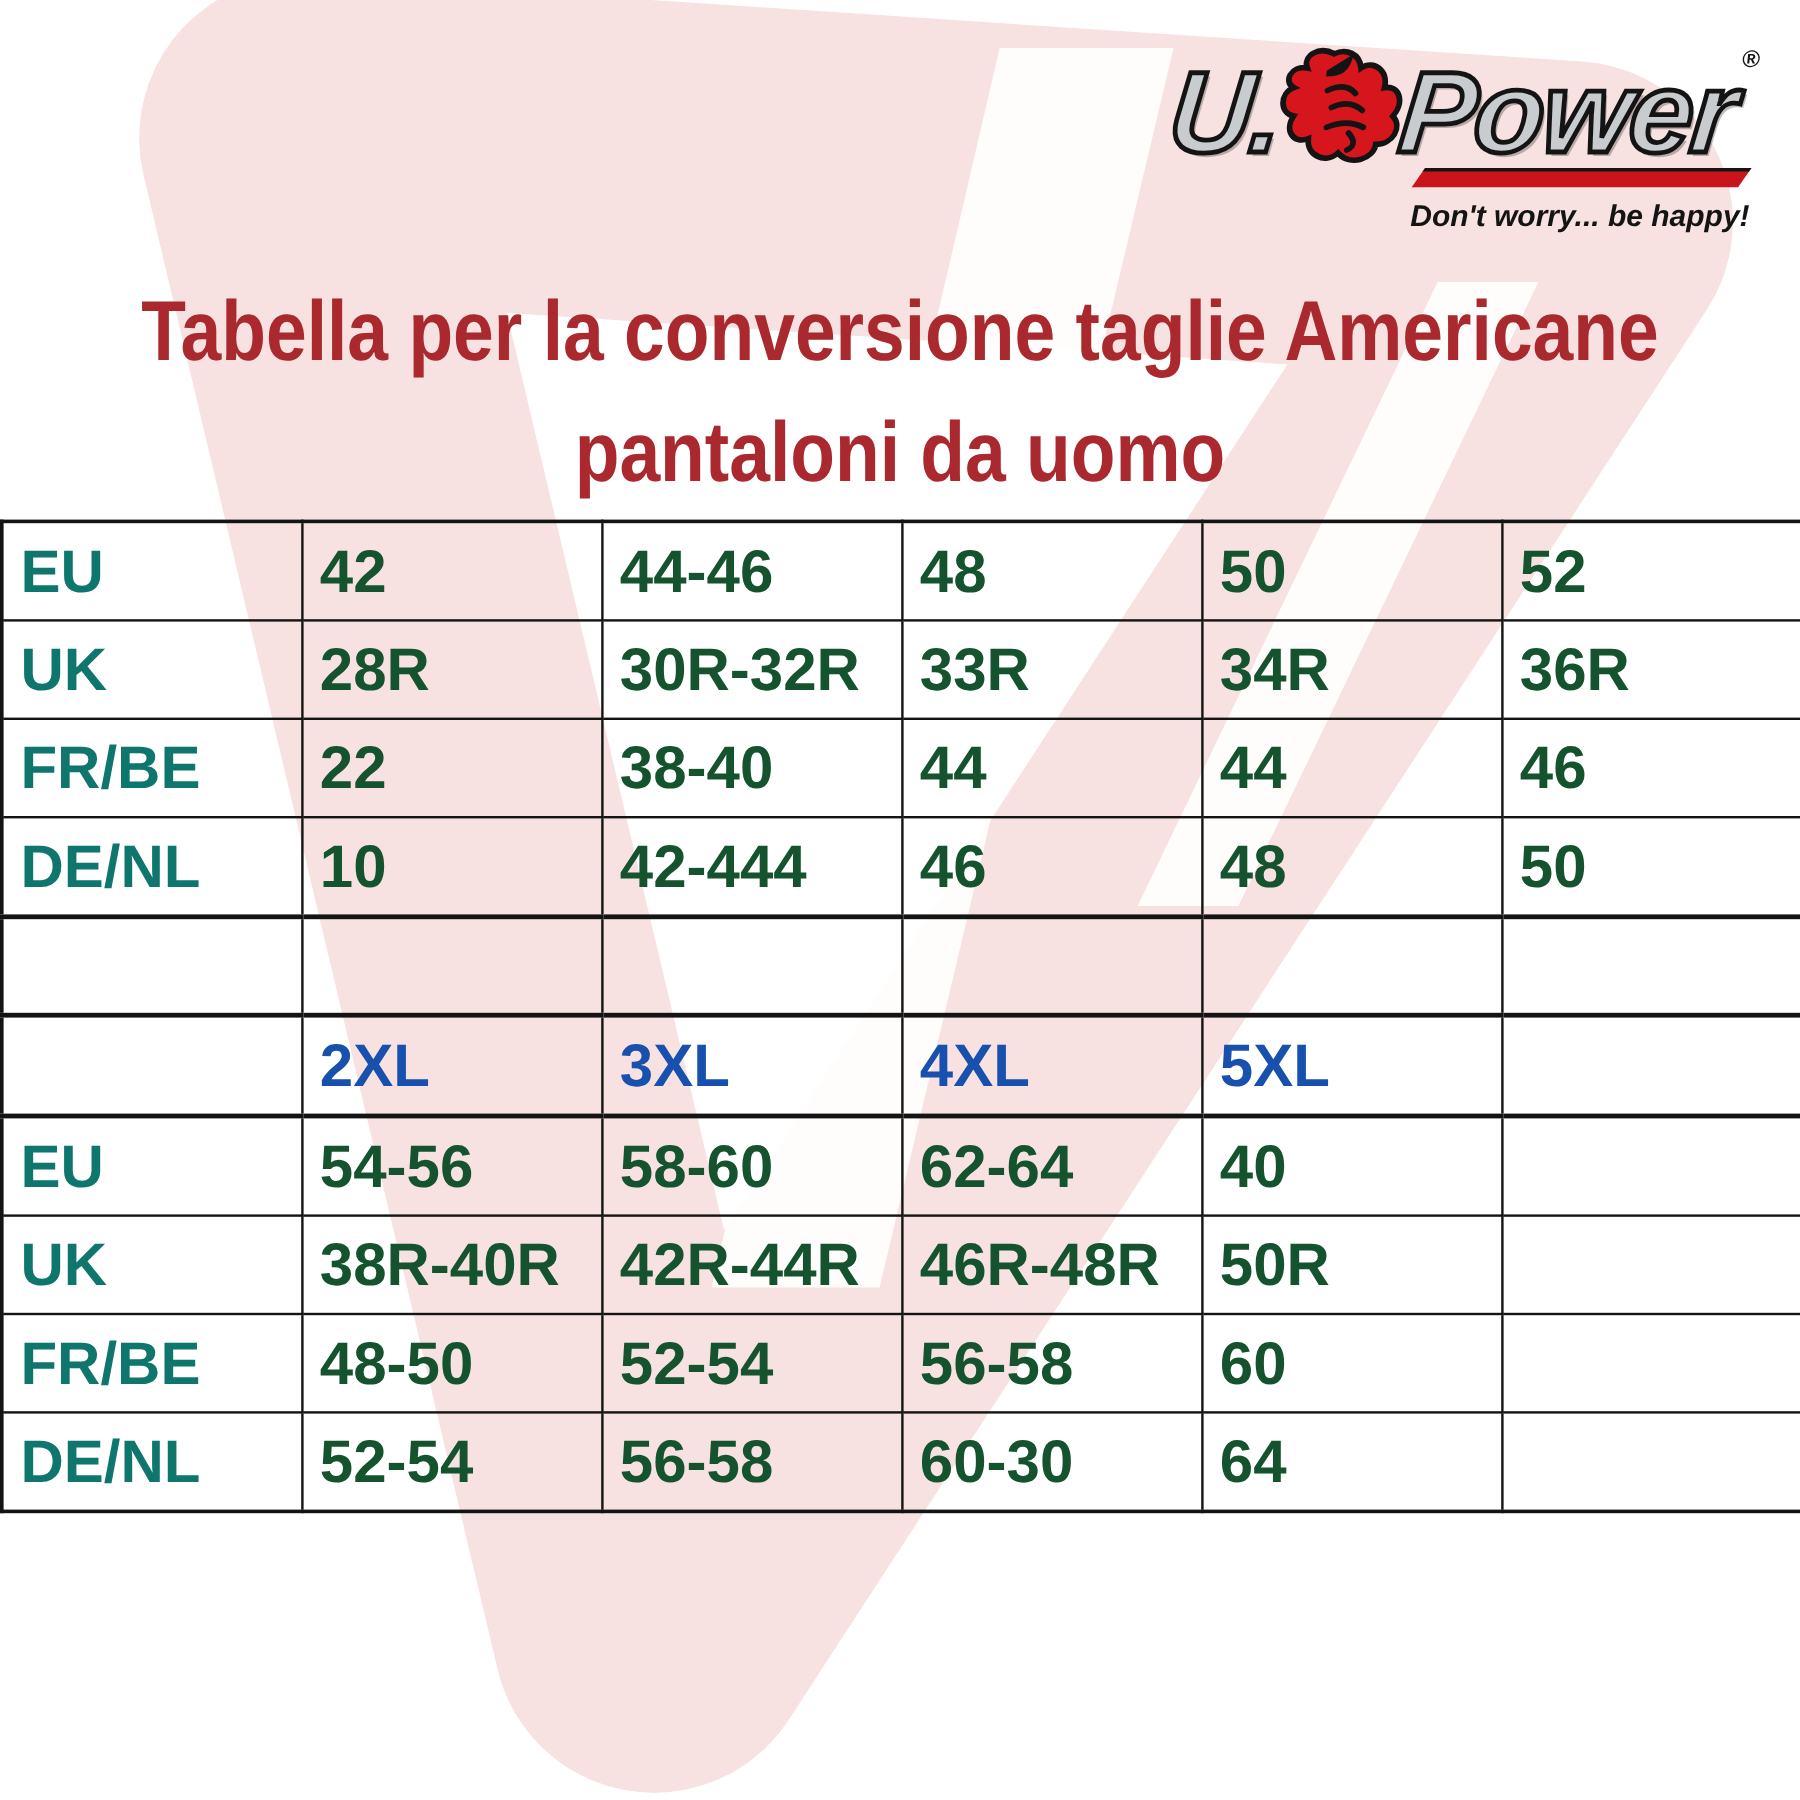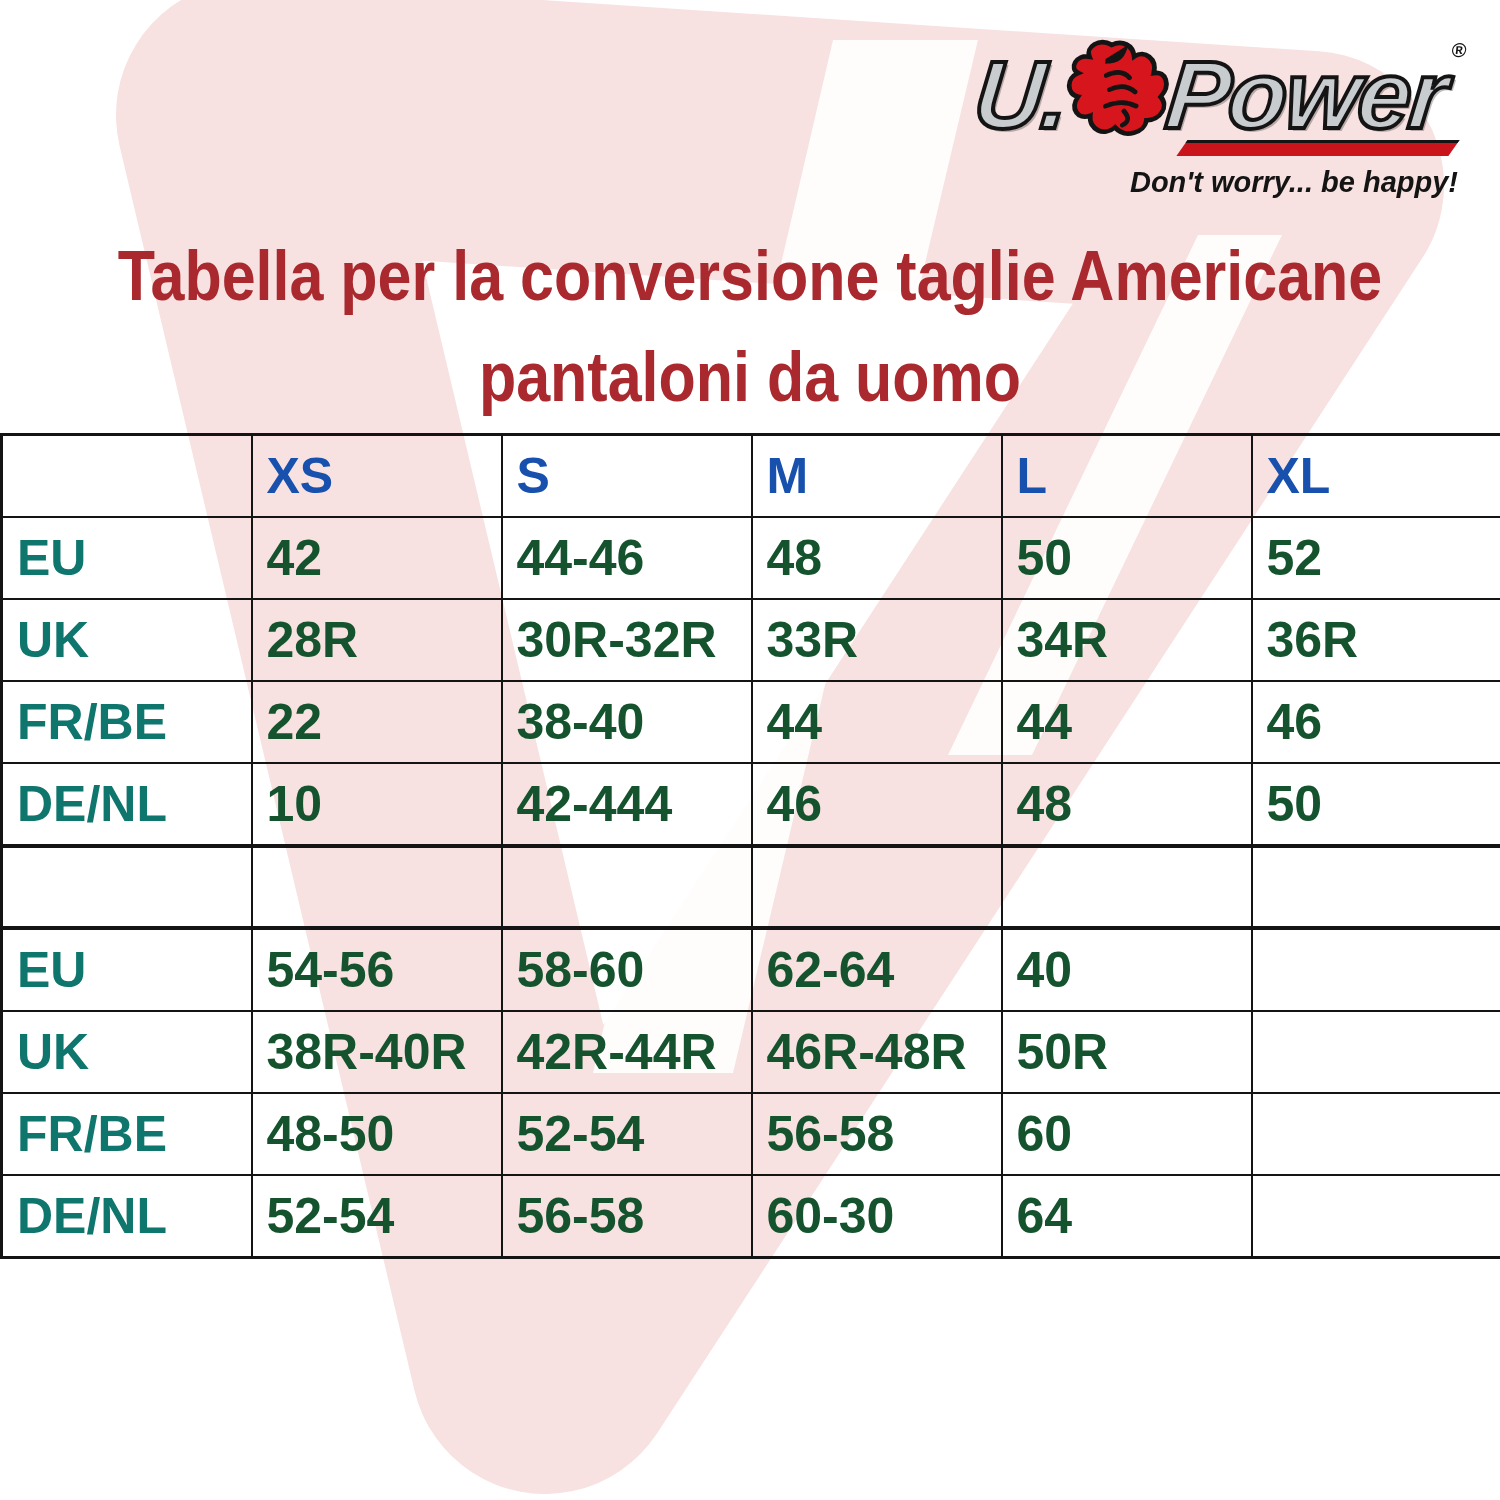--- a/index.html
+++ b/index.html
@@ -12,21 +12,21 @@
   
   .logo{position:absolute;top:36px;right:40px;display:flex;flex-direction:column;align-items:flex-end;}
   .brand-row{display:flex;align-items:center;height:118px;transform:skewX(-6deg);}
   .brand-txt{font-weight:800;font-style:italic;font-size:96px;line-height:1;
              color:#c9cccf;-webkit-text-stroke:4px #141414;
              text-shadow:3px 3px 0 rgba(0,0,0,.25);letter-spacing:-2px;}
   .lion{width:118px;height:118px;margin:0 -8px 6px -10px;}
   .reg{font-size:20px;font-weight:700;color:#141414;-webkit-text-stroke:0;align-self:flex-start;margin:4px 0 0 2px;font-style:normal;text-shadow:none;}
   .redbar{width:272px;height:13px;background:#c8141a;border-top:3px solid #141414;
           transform:skewX(-35deg);margin:-14px 6px 0 0;}
-  .tagline{font-size:29px;font-weight:800;font-style:italic;color:#141414;margin:10px 2px 0 0;letter-spacing:0;}
+  .tagline{font-size:25px;font-weight:800;font-style:italic;color:#141414;margin:10px 2px 0 0;letter-spacing:0;}
 
   
   .title{position:absolute;top:226px;left:0;width:1500px;text-align:center;
          color:#a9292e;font-weight:800;font-size:61px;line-height:87px;
          transform:scaleY(1.16);transform-origin:top center;letter-spacing:0;}
 
   
   table.sizes{position:absolute;top:433px;left:0;width:1500px;border-collapse:collapse;table-layout:fixed;}
   table.sizes{border:3px solid #141414;}
   table.sizes td{border:2px solid #141414;height:80px;vertical-align:middle;
@@ -72,28 +72,20 @@
     <colgroup>
       <col style="width:250px">
         <col style="width:250px">
         <col style="width:250px">
       <col style="width:250px">
         <col style="width:250px">
         <col style="width:250px">
     </colgroup>
     <tbody>
 
-      <tr>
-        <td class="lbl"></td>
-        <td class="hdr">XS</td>
-        <td class="hdr">S</td>
-        <td class="hdr">M</td>
-        <td class="hdr">L</td>
-        <td class="hdr">XL</td>
-      </tr>
 
       <tr>
         <td class="lbl">EU</td>
         <td class="val">42</td>
         <td class="val">44-46</td>
         <td class="val">48</td>
         <td class="val">50</td>
         <td class="val">52</td>
       </tr>
       <tr>
@@ -123,20 +115,28 @@
 
       <tr class="empty sep-strong">
         <td></td>
         <td></td>
         <td></td>
         <td></td>
         <td></td>
         <td></td>
       </tr>
 
+      <tr class="sep-strong">
+        <td class="lbl"></td>
+        <td class="hdr">2XL</td>
+        <td class="hdr">3XL</td>
+        <td class="hdr">4XL</td>
+        <td class="hdr">5XL</td>
+        <td class="hdr"></td>
+      </tr>
 
       <tr>
         <td class="lbl">EU</td>
         <td class="val">54-56</td>
         <td class="val">58-60</td>
         <td class="val">62-64</td>
         <td class="val">40</td>
         <td class="val"></td>
       </tr>
       <tr>

